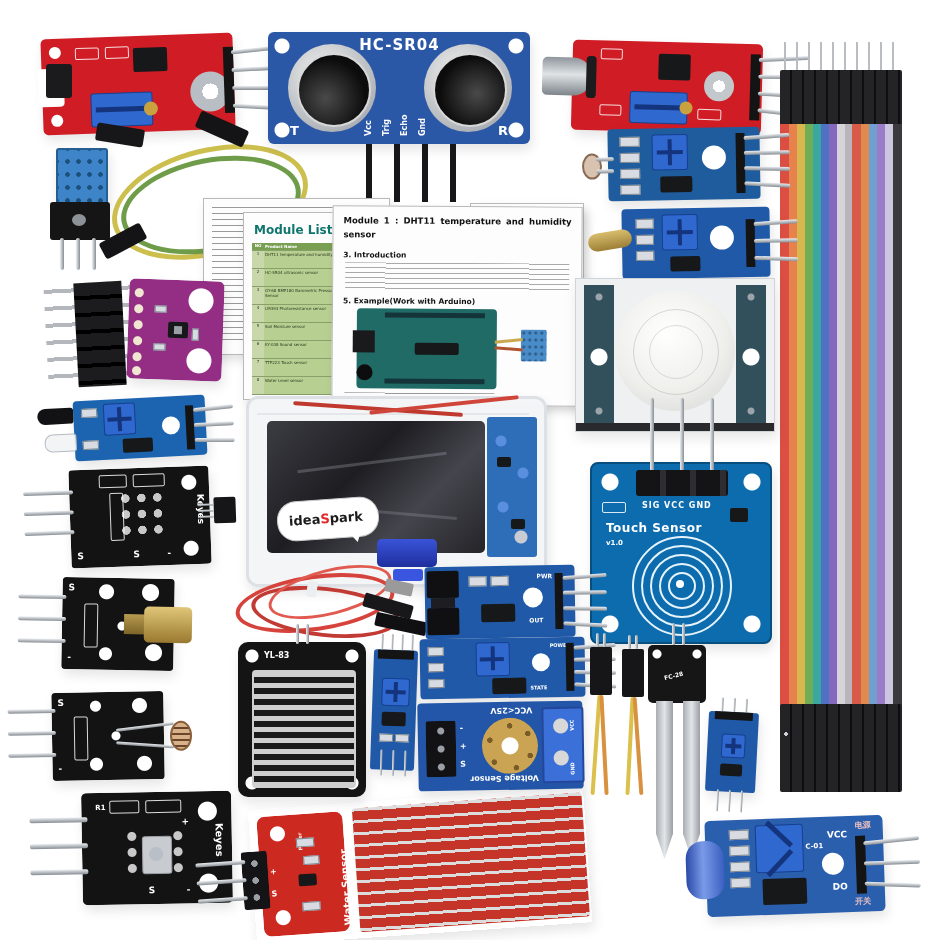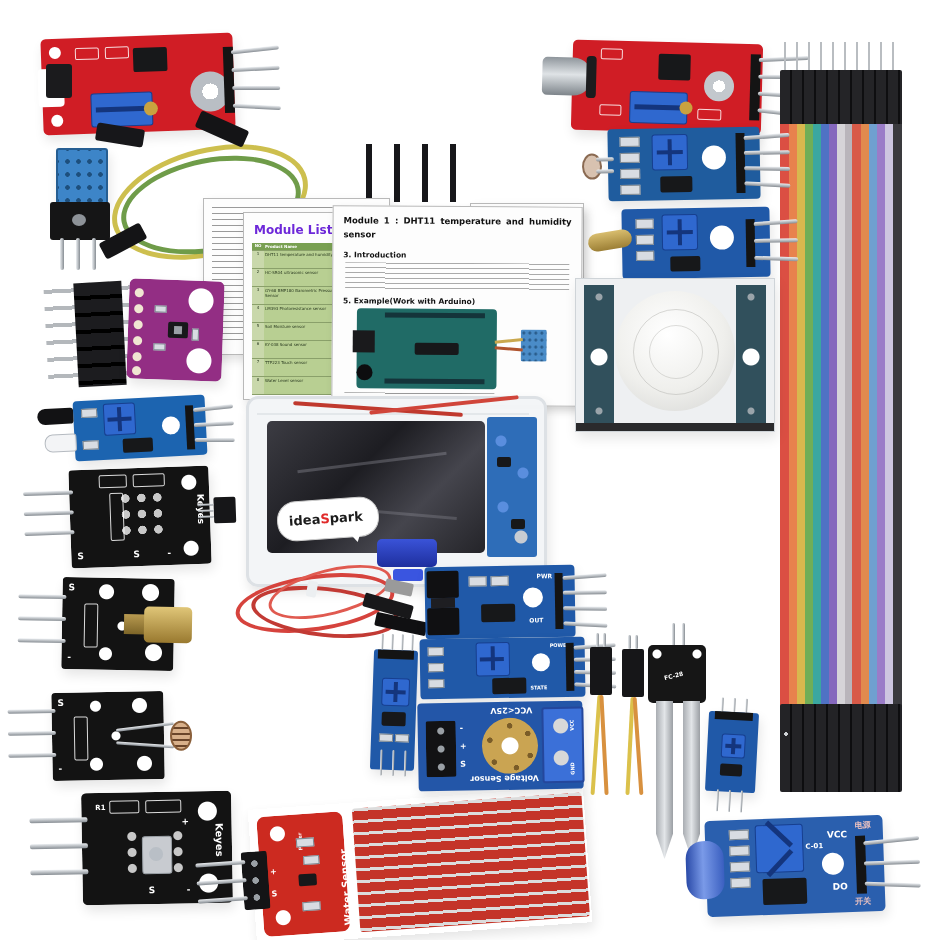--- a/index.html
+++ b/index.html
@@ -68,20 +68,36 @@
     <div class="pinD" style="left:48px;top:112px;height:32px;"></div>
   </div>
 
   <div class="m" style="left:100px;top:120px;width:220px;height:160px;">
     <div class="m" style="left:10px;top:28px;width:190px;height:98px;border:5px solid #cdbf4e;border-radius:50%;transform:rotate(-14deg);"></div>
     <div class="m" style="left:20px;top:38px;width:172px;height:84px;border:5px solid #6f9c49;border-radius:50%;transform:rotate(-11deg);"></div>
     <div class="m" style="left:96px;top:0;width:52px;height:18px;background:#141416;border-radius:3px;transform:rotate(24deg);"></div>
     <div class="m" style="left:0;top:112px;width:46px;height:18px;background:#141416;border-radius:3px;transform:rotate(-28deg);"></div>
   </div>
 
+  <div class="m sh" style="left:268px;top:32px;width:262px;height:112px;background:#2b58a6;border-radius:6px;
+              background-image:radial-gradient(circle 8px at 14px 14px,#fff 7px,transparent 8px),radial-gradient(circle 8px at 248px 14px,#fff 7px,transparent 8px),radial-gradient(circle 8px at 14px 98px,#fff 7px,transparent 8px),radial-gradient(circle 8px at 248px 98px,#fff 7px,transparent 8px);">
+    <div class="m" style="left:20px;top:12px;width:88px;height:88px;border-radius:50%;background:radial-gradient(circle at 40% 35%,#f2f2f2,#b2b6ba 70%,#8d9196);">
+      <div class="m" style="left:9px;top:9px;width:70px;height:70px;border-radius:50%;background:radial-gradient(circle at 38% 62%,#4a4a4a,#0c0c0c 65%);border:2px solid #d8d8d8;"></div>
+    </div>
+    <div class="m" style="left:156px;top:12px;width:88px;height:88px;border-radius:50%;background:radial-gradient(circle at 40% 35%,#f2f2f2,#b2b6ba 70%,#8d9196);">
+      <div class="m" style="left:9px;top:9px;width:70px;height:70px;border-radius:50%;background:radial-gradient(circle at 60% 55%,#4a4a4a,#0c0c0c 65%);border:2px solid #d8d8d8;"></div>
+    </div>
+    <div class="t" style="left:84px;top:6px;width:95px;text-align:center;font-size:15px;letter-spacing:1px;">HC-SR04</div>
+    <div class="t" style="left:22px;top:92px;font-size:13px;">T</div>
+    <div class="t" style="left:230px;top:92px;font-size:13px;">R</div>
+    <div class="t vt flip" style="left:97px;top:62px;height:42px;font-size:8px;">Vcc</div>
+    <div class="t vt flip" style="left:115px;top:62px;height:42px;font-size:8px;">Trig</div>
+    <div class="t vt flip" style="left:133px;top:62px;height:42px;font-size:8px;">Echo</div>
+    <div class="t vt flip" style="left:151px;top:62px;height:42px;font-size:8px;">Gnd</div>
+  </div>
   <div class="m" style="left:366px;top:144px;width:96px;height:58px;background:repeating-linear-gradient(90deg,#17171a 0 6px,transparent 6px 28px);"></div>
 
   <div class="m sh" style="left:572px;top:42px;width:190px;height:90px;background:#d01d25;border-radius:5px;transform:rotate(1.5deg);">
     <div class="m" style="left:-30px;top:18px;width:50px;height:38px;border-radius:5px 19px 19px 5px;background:linear-gradient(180deg,#8f969c,#dfe3e6 45%,#7d848a);">
       <div class="m" style="right:-4px;top:-2px;width:10px;height:42px;background:#1c1c1e;border-radius:4px;"></div>
     </div>
     <div class="chip" style="left:86px;top:12px;width:32px;height:26px;"></div>
     <div class="m" style="left:132px;top:28px;width:30px;height:30px;border-radius:50%;background:radial-gradient(circle,#fff 0 6px,#c3c8cd 6px 15px);"></div>
     <div class="pot" style="left:58px;top:50px;width:56px;height:30px;">
       <i style="left:4px;top:12px;width:48px;height:5px;"></i>
@@ -107,21 +123,21 @@
   </div>
 
   <div class="page" style="left:203px;top:198px;width:185px;height:155px;">
     <div class="glines" style="left:8px;top:8px;width:168px;height:138px;"></div>
   </div>
   <div class="page" style="left:470px;top:203px;width:112px;height:196px;">
     <div class="m" style="left:8px;top:8px;width:80px;height:3px;background:#c0392b;"></div>
     <div class="glines" style="left:8px;top:16px;width:96px;height:172px;"></div>
   </div>
   <div class="page" style="left:243px;top:212px;width:224px;height:186px;">
-    <div class="m" style="left:10px;top:10px;font-size:12px;font-weight:bold;color:#6d28d9;">Module List</div>
+    <div class="m" style="left:10px;top:10px;font-size:12px;font-weight:bold;color:#0f766e;">Module List</div>
     <div class="tbl" style="left:8px;top:30px;width:200px;">
       <div class="trow thead">
         <span class="c-no">NO</span>
         <span class="c-name">Product Name</span>
         <span class="c-img">Product Image</span>
         <span class="c-pg">PG</span>
       </div>
       <div class="trow" style="height:17px;">
         <span class="c-no">1</span>
         <span class="c-name">DHT11 temperature and humidity sensor</span>
@@ -304,20 +320,39 @@
     <div class="m" style="left:28px;top:100px;width:100px;height:38px;background:#fff;border:1px solid #ccc;border-radius:19px;transform:rotate(-4deg);">
       <span class="m" style="left:11px;top:11px;font-size:13px;font-weight:bold;color:#1b1b1b;">
         <span>idea</span><span style="color:#e02a2a;">S</span><span>park</span>
       </span>
       <div class="m" style="left:70px;top:34px;width:0;height:0;border-left:8px solid transparent;border-right:4px solid transparent;border-top:10px solid #fff;"></div>
     </div>
     <div class="m" style="left:128px;top:140px;width:60px;height:28px;border-radius:5px;background:linear-gradient(180deg,#3a53d8,#1e2f9e);"></div>
     <div class="m" style="left:144px;top:170px;width:30px;height:12px;border-radius:3px;background:#3a55e0;"></div>
   </div>
 
+  <div class="m sh" style="left:590px;top:462px;width:178px;height:178px;background:#0c6cae;border:2px solid #084e7f;border-radius:8px;
+              background-image:radial-gradient(circle 9px at 18px 18px,#fff 8px,transparent 9px),radial-gradient(circle 9px at 160px 18px,#fff 8px,transparent 9px),radial-gradient(circle 9px at 18px 160px,#fff 8px,transparent 9px),radial-gradient(circle 9px at 160px 160px,#fff 8px,transparent 9px);">
+    <div class="pinD" style="left:58px;top:-66px;height:74px;background:linear-gradient(90deg,#b9bec4,#5f6artifact4) ,linear-gradient(90deg,#c6cbd1,#61666c);"></div>
+    <div class="pinD" style="left:88px;top:-66px;height:74px;"></div>
+    <div class="pinD" style="left:118px;top:-66px;height:74px;"></div>
+    <div class="m" style="left:44px;top:6px;width:92px;height:26px;background:#141416;border-radius:3px;
+         background-image:repeating-linear-gradient(90deg,transparent 0 24px,#2e2e32 24px 30px);"></div>
+    <div class="t" style="left:50px;top:38px;font-size:8px;letter-spacing:1px;">SIG VCC GND</div>
+    <div class="chip" style="left:138px;top:44px;width:18px;height:14px;"></div>
+    <div class="silk" style="left:10px;top:38px;width:22px;height:9px;"></div>
+    <div class="t" style="left:14px;top:58px;font-size:12px;letter-spacing:.5px;">Touch Sensor</div>
+    <div class="t" style="left:14px;top:76px;font-size:7px;">v1.0</div>
+    <div class="ring" style="left:40px;top:72px;width:96px;height:96px;"></div>
+    <div class="ring" style="left:49px;top:81px;width:78px;height:78px;"></div>
+    <div class="ring" style="left:58px;top:90px;width:60px;height:60px;"></div>
+    <div class="ring" style="left:67px;top:99px;width:42px;height:42px;"></div>
+    <div class="ring" style="left:76px;top:108px;width:24px;height:24px;"></div>
+    <div class="wh" style="left:84px;top:116px;width:8px;height:8px;"></div>
+  </div>
 
   <div class="m sh" style="left:70px;top:468px;width:140px;height:98px;background:#131313;border-radius:4px;transform:rotate(-2deg);
               background-image:radial-gradient(circle 8px at 120px 16px,#fff 7px,transparent 8px),radial-gradient(circle 8px at 120px 82px,#fff 7px,transparent 8px),radial-gradient(circle 4.5px at 56px 30px,#c8c8c8 4px,transparent 4.5px),radial-gradient(circle 4.5px at 72px 30px,#c8c8c8 4px,transparent 4.5px),radial-gradient(circle 4.5px at 88px 30px,#c8c8c8 4px,transparent 4.5px),radial-gradient(circle 4.5px at 56px 46px,#c8c8c8 4px,transparent 4.5px),radial-gradient(circle 4.5px at 72px 46px,#c8c8c8 4px,transparent 4.5px),radial-gradient(circle 4.5px at 88px 46px,#c8c8c8 4px,transparent 4.5px),radial-gradient(circle 4.5px at 56px 62px,#c8c8c8 4px,transparent 4.5px),radial-gradient(circle 4.5px at 72px 62px,#c8c8c8 4px,transparent 4.5px),radial-gradient(circle 4.5px at 88px 62px,#c8c8c8 4px,transparent 4.5px);">
     <div class="silk" style="left:30px;top:6px;width:26px;height:11px;"></div>
     <div class="silk" style="left:64px;top:6px;width:30px;height:11px;"></div>
     <div class="silk" style="left:40px;top:24px;width:12px;height:46px;"></div>
     <div class="t vt" style="left:126px;top:28px;height:48px;font-size:9px;">Keyes</div>
     <div class="t" style="left:6px;top:82px;font-size:9px;">S</div>
     <div class="t" style="left:62px;top:82px;font-size:9px;">S</div>
     <div class="t" style="left:96px;top:82px;font-size:9px;">-</div>
@@ -395,20 +430,28 @@
     <div class="wh" style="left:98px;top:22px;width:20px;height:20px;"></div>
     <div class="t" style="left:112px;top:8px;font-size:6px;">PWR</div>
     <div class="t" style="left:104px;top:52px;font-size:6px;">OUT</div>
     <div class="base" style="left:130px;top:8px;width:8px;height:56px;"></div>
     <div class="pinR" style="left:138px;top:10px;width:44px;transform:rotate(-3deg);"></div>
     <div class="pinR" style="left:138px;top:26px;width:44px;"></div>
     <div class="pinR" style="left:138px;top:42px;width:44px;transform:rotate(2deg);"></div>
     <div class="pinR" style="left:138px;top:58px;width:44px;transform:rotate(4deg);"></div>
   </div>
 
+  <div class="m sh" style="left:238px;top:642px;width:128px;height:155px;background:#141414;border-radius:10px;
+              background-image:radial-gradient(circle 7px at 14px 14px,#fff 6px,transparent 7px),radial-gradient(circle 7px at 114px 14px,#fff 6px,transparent 7px),radial-gradient(circle 7px at 14px 141px,#fff 6px,transparent 7px),radial-gradient(circle 7px at 114px 141px,#fff 6px,transparent 7px);">
+    <div class="t" style="left:26px;top:10px;font-size:8px;">YL-83</div>
+    <div class="pinD" style="left:58px;top:-18px;height:20px;width:3px;"></div>
+    <div class="pinD" style="left:68px;top:-18px;height:20px;width:3px;"></div>
+    <div class="m" style="left:14px;top:28px;width:100px;height:114px;border:2px solid #cfcfcf;border-radius:4px;
+                background:repeating-linear-gradient(180deg,#cfcfcf 0 5px,#1a1a1a 5px 11px);"></div>
+  </div>
 
   <div class="m sh" style="left:372px;top:650px;width:44px;height:120px;background:#2059a8;border-radius:3px;transform:rotate(2deg);">
     <div class="base" style="left:4px;top:0;width:36px;height:9px;"></div>
     <div class="pinD" style="left:7px;top:-16px;height:16px;width:2px;"></div>
     <div class="pinD" style="left:17px;top:-16px;height:16px;width:2px;"></div>
     <div class="pinD" style="left:27px;top:-16px;height:16px;width:2px;"></div>
     <div class="pinD" style="left:37px;top:-16px;height:16px;width:2px;"></div>
     <div class="pot" style="left:9px;top:28px;width:26px;height:26px;">
       <i style="left:11px;top:3px;width:4px;height:20px;"></i>
         <i style="left:3px;top:11px;width:20px;height:4px;"></i>

